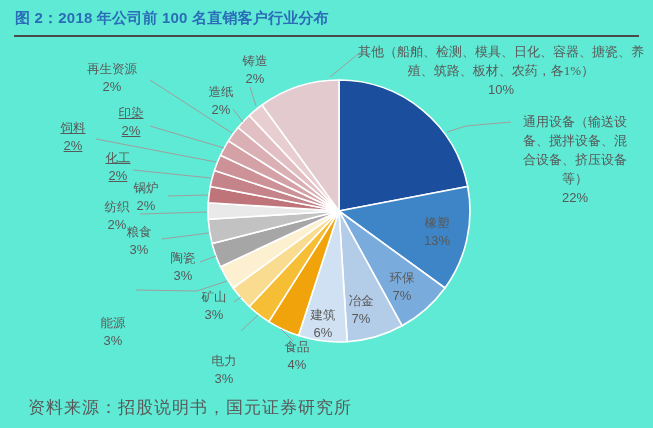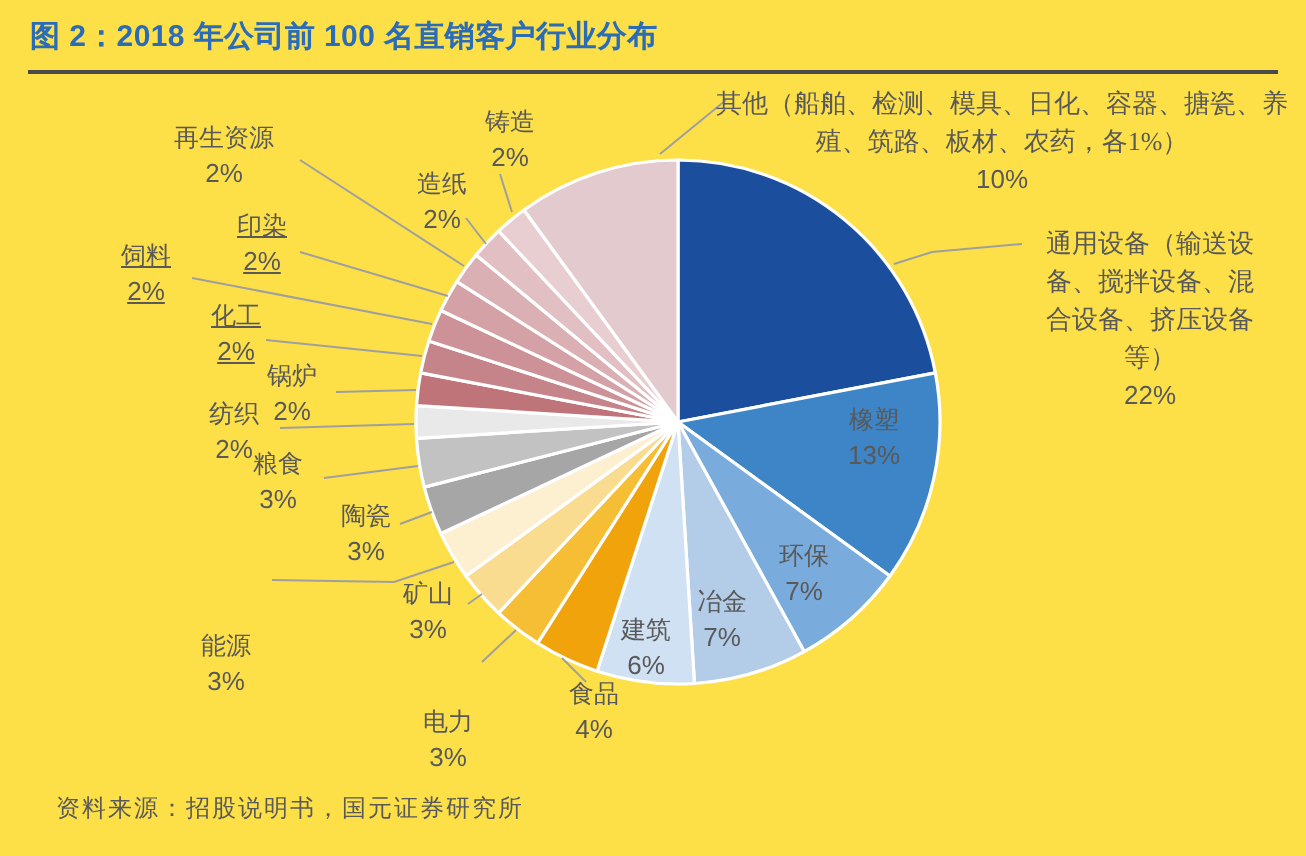--- a/index.html
+++ b/index.html
@@ -1,27 +1,27 @@
 <!DOCTYPE html>
 <html><head>
 <meta charset="utf-8">
 <style>
   html,body{margin:0;padding:0;background:#ffffff;}
-  .stage{position:relative;width:653px;height:428px;background:#fde047;overflow:hidden;
+  .stage{position:relative;width:653px;height:428px;background:#5eead4;overflow:hidden;
          font-family:"Liberation Sans","DejaVu Sans",sans-serif;}
   .fig-title{position:absolute;left:15px;top:9px;font-size:15px;font-weight:bold;
          color:#2B6CB8;letter-spacing:.2px;white-space:nowrap;}
   .rule{position:absolute;left:14px;top:35px;width:625px;height:0;border-top:2px solid #4a4a4a;}
   .pie-svg{position:absolute;left:0;top:0;}
   .callout{position:absolute;text-align:center;color:#595959;
          font-family:"Liberation Serif","DejaVu Serif",serif;
          font-size:12.5px;line-height:17px;pointer-events:none;}
   .callout .lpct{font-family:"Liberation Sans","DejaVu Sans",sans-serif;font-size:13px;}
   .callout.big{line-height:19px;font-size:13px;}
-  .source{position:absolute;left:28px;top:396px;font-size:12px;color:#595959;
+  .source{position:absolute;left:28px;top:396px;font-size:17px;color:#595959;
          font-family:"Liberation Serif","DejaVu Serif",serif;letter-spacing:1px;}
 </style>
 </head>
 <body>
 
 <div class="stage">
 
   <div class="fig-title">图 2：2018 年公司前 100 名直销客户行业分布</div>
   <div class="rule"></div>
 
@@ -70,21 +70,21 @@
 
   <div class="callout big" style="left:352px;top:42px;width:298px;">
     <div class="lname">其他（船舶、检测、模具、日化、容器、搪瓷、养殖、筑路、板材、农药，各1%）</div>
     <div class="lpct">10%</div>
   </div>
   <div class="callout big" style="left:518px;top:112px;width:114px;">
     <div class="lname">通用设备（输送设备、搅拌设备、混合设备、挤压设备等）</div>
     <div class="lpct">22%</div>
   </div>
 
-  <div class="callout" style="left:413px;top:202px;width:48px;">
+  <div class="callout" style="left:413px;top:215px;width:48px;">
     <div class="lname">橡塑</div>
     <div class="lpct">13%</div>
   </div>
   <div class="callout" style="left:378px;top:270px;width:48px;">
     <div class="lname">环保</div>
     <div class="lpct">7%</div>
   </div>
   <div class="callout" style="left:337px;top:293px;width:48px;">
     <div class="lname">冶金</div>
     <div class="lpct">7%</div>

